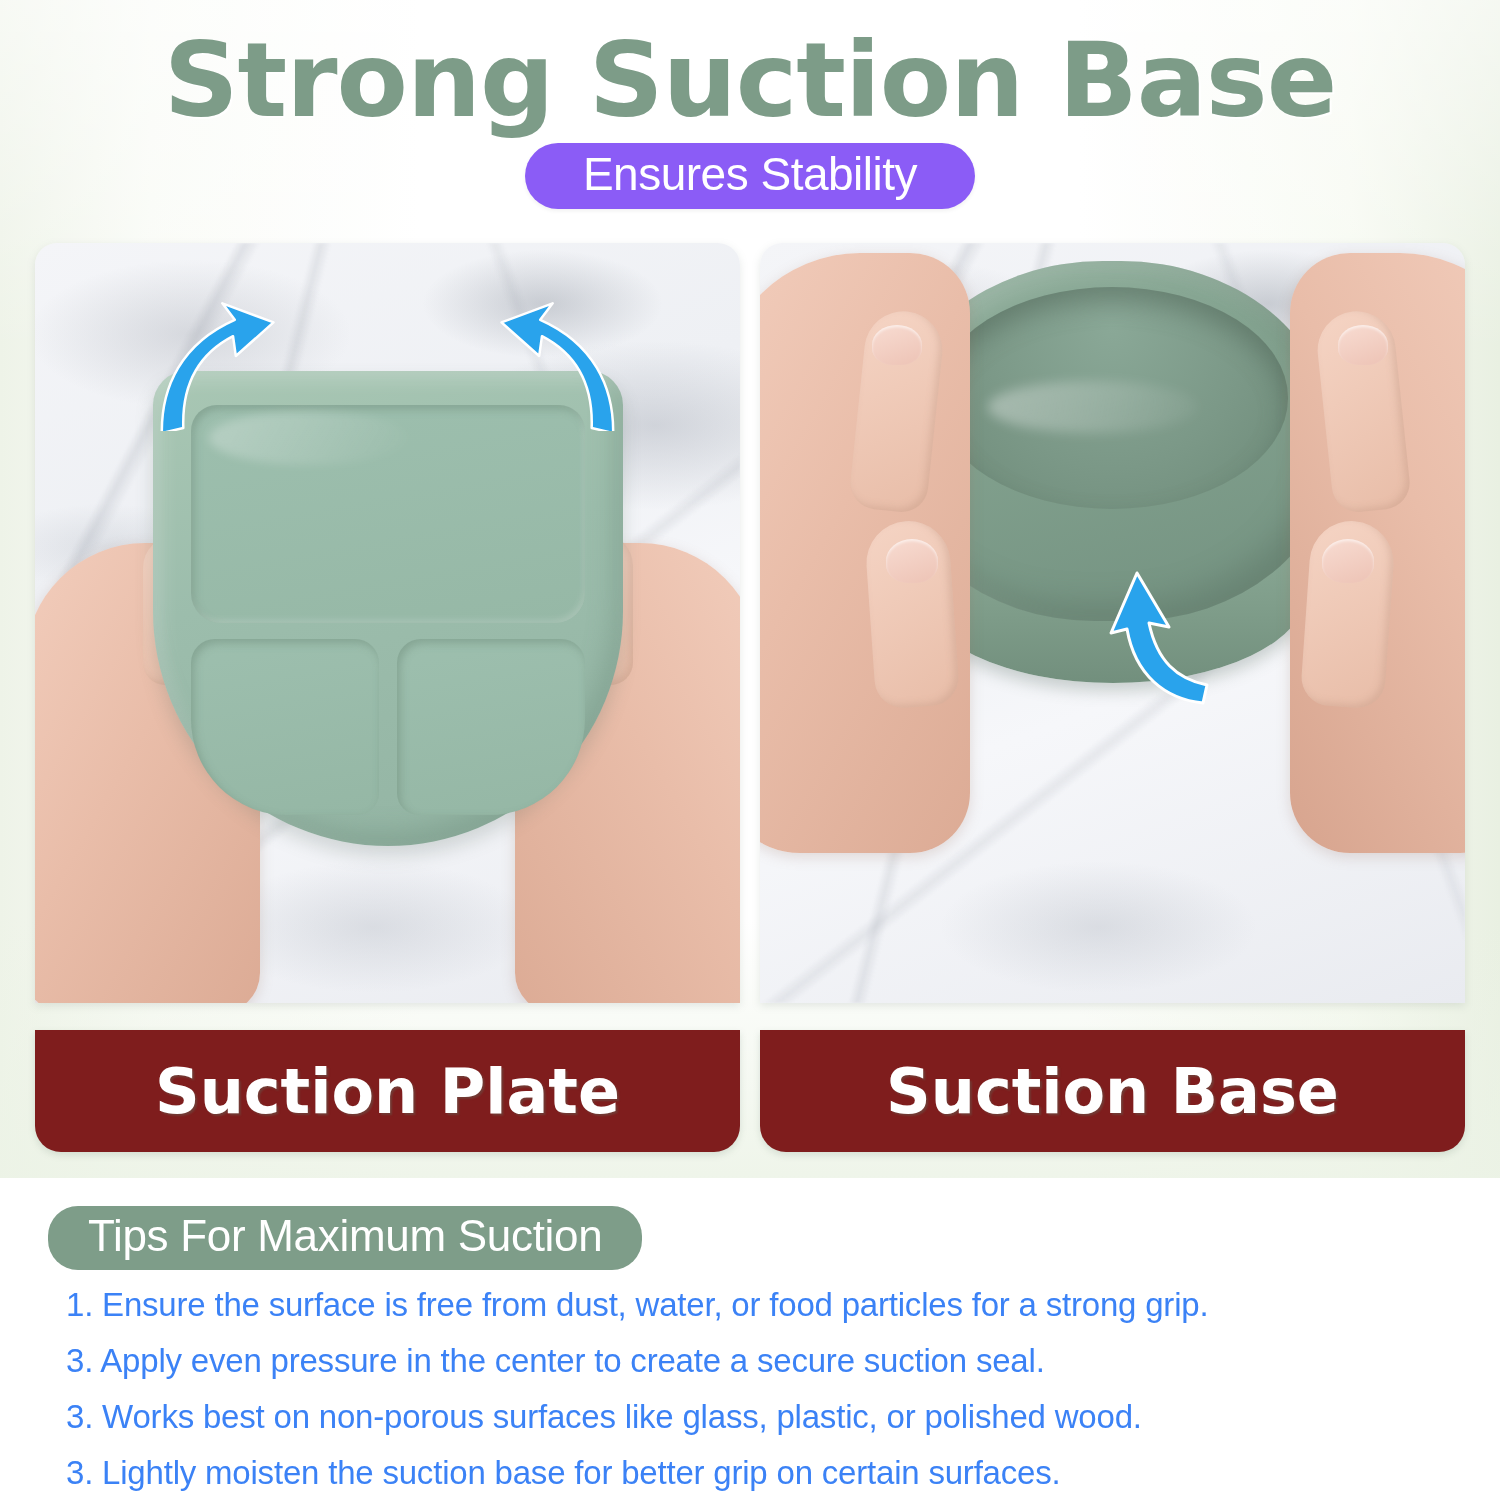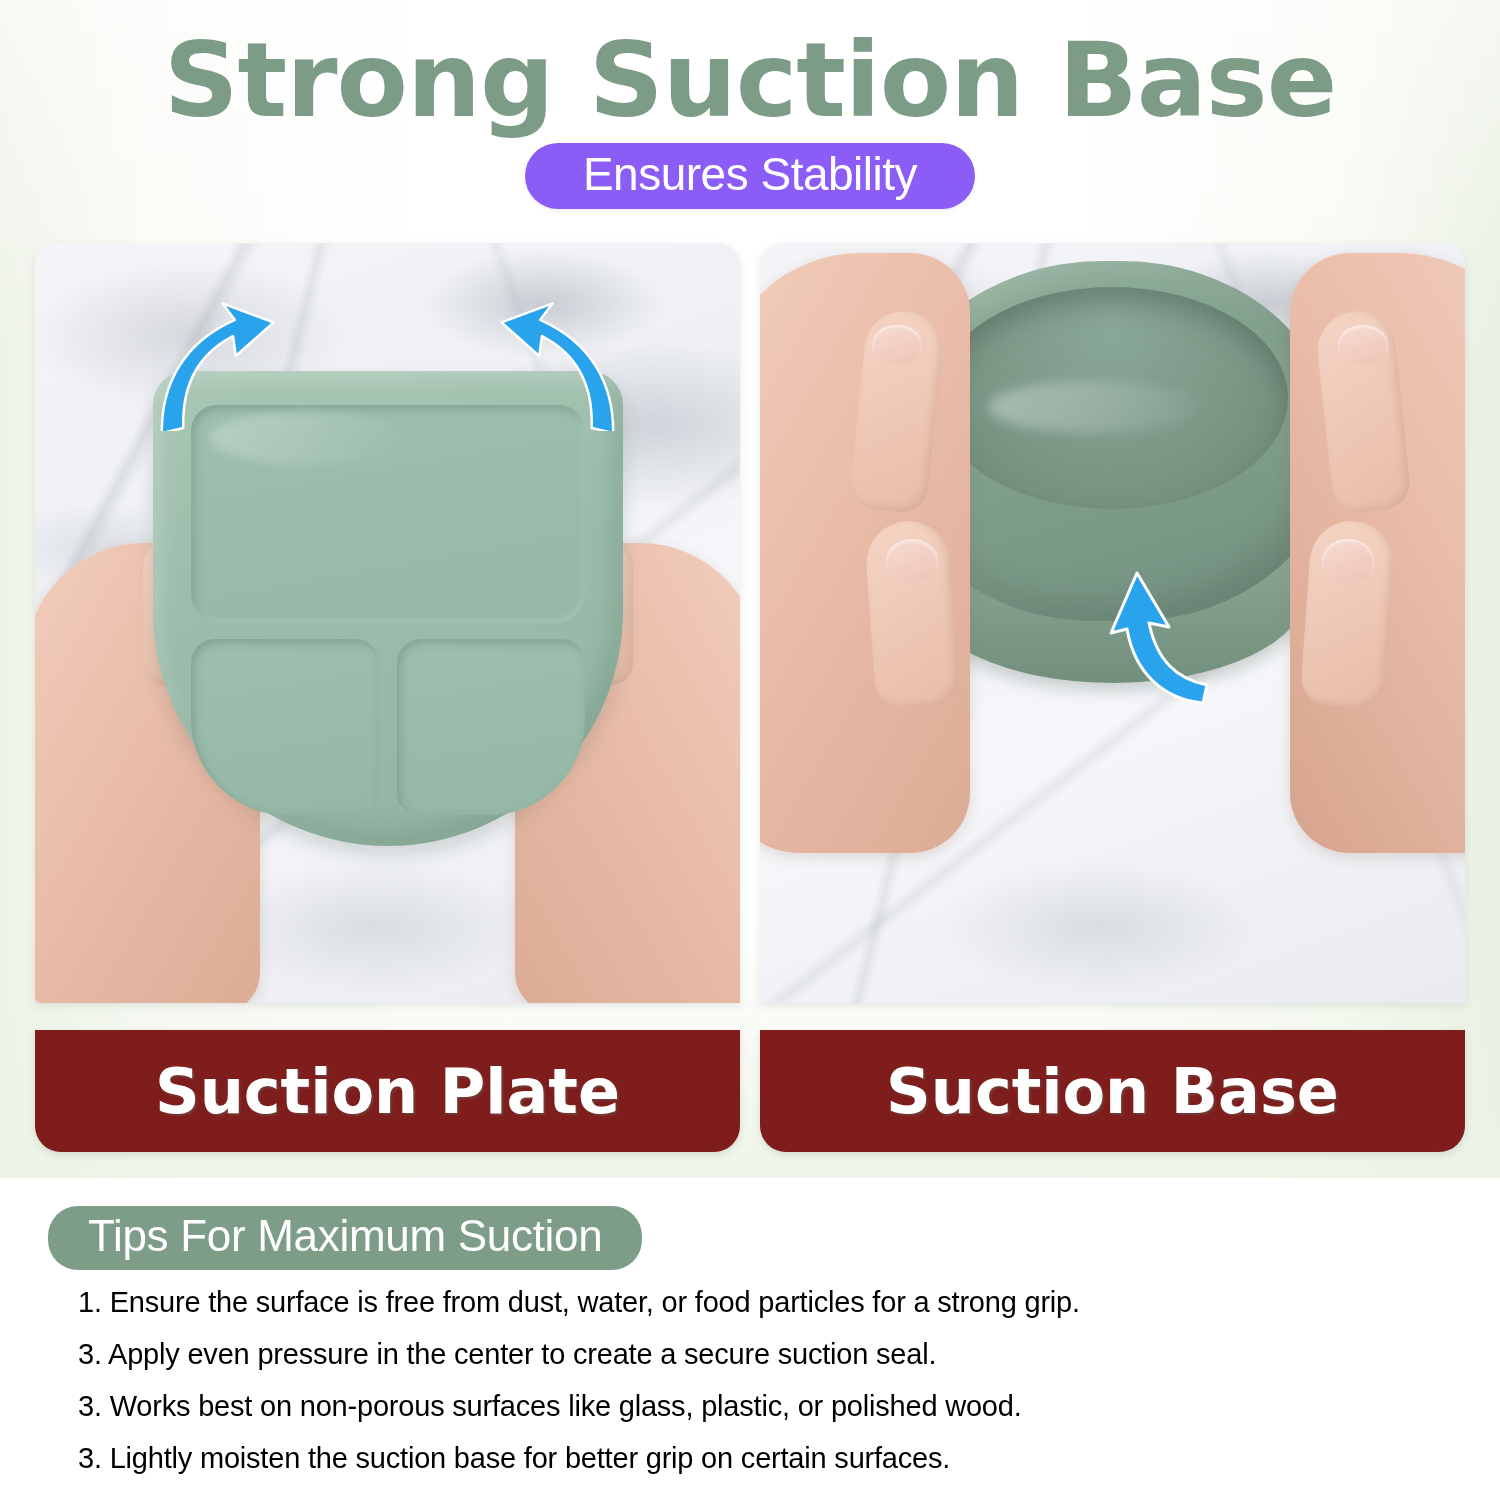--- a/index.html
+++ b/index.html
@@ -190,22 +190,22 @@
   .tips{position:absolute;left:0;top:1178px;width:1500px;height:321px;background:#ffffff;}
   .tips-pill{
     position:absolute;left:48px;top:28px;
     background:#7e9d89;color:#ffffff;border-radius:30px;
     padding:6px 40px 10px 40px;
     font-size:44px;line-height:1.1;letter-spacing:-0.3px;
     font-family:"Liberation Sans", sans-serif;
   }
   .tips-list{position:absolute;left:66px;top:110px;width:1400px;}
   .tip{
-    font-size:29px;line-height:1.0;color:#000000;
-    margin:0 0 23px 12px;letter-spacing:-0.2px;
+    font-size:33px;line-height:1.0;color:#3b82f6;
+    margin:0 0 23px 0;letter-spacing:-0.2px;
     font-family:"Liberation Sans", sans-serif;
     white-space:nowrap;
   }
 </style>
 </head>
 <body>
 
 <div class="page">
   <div class="tint"></div>
 

